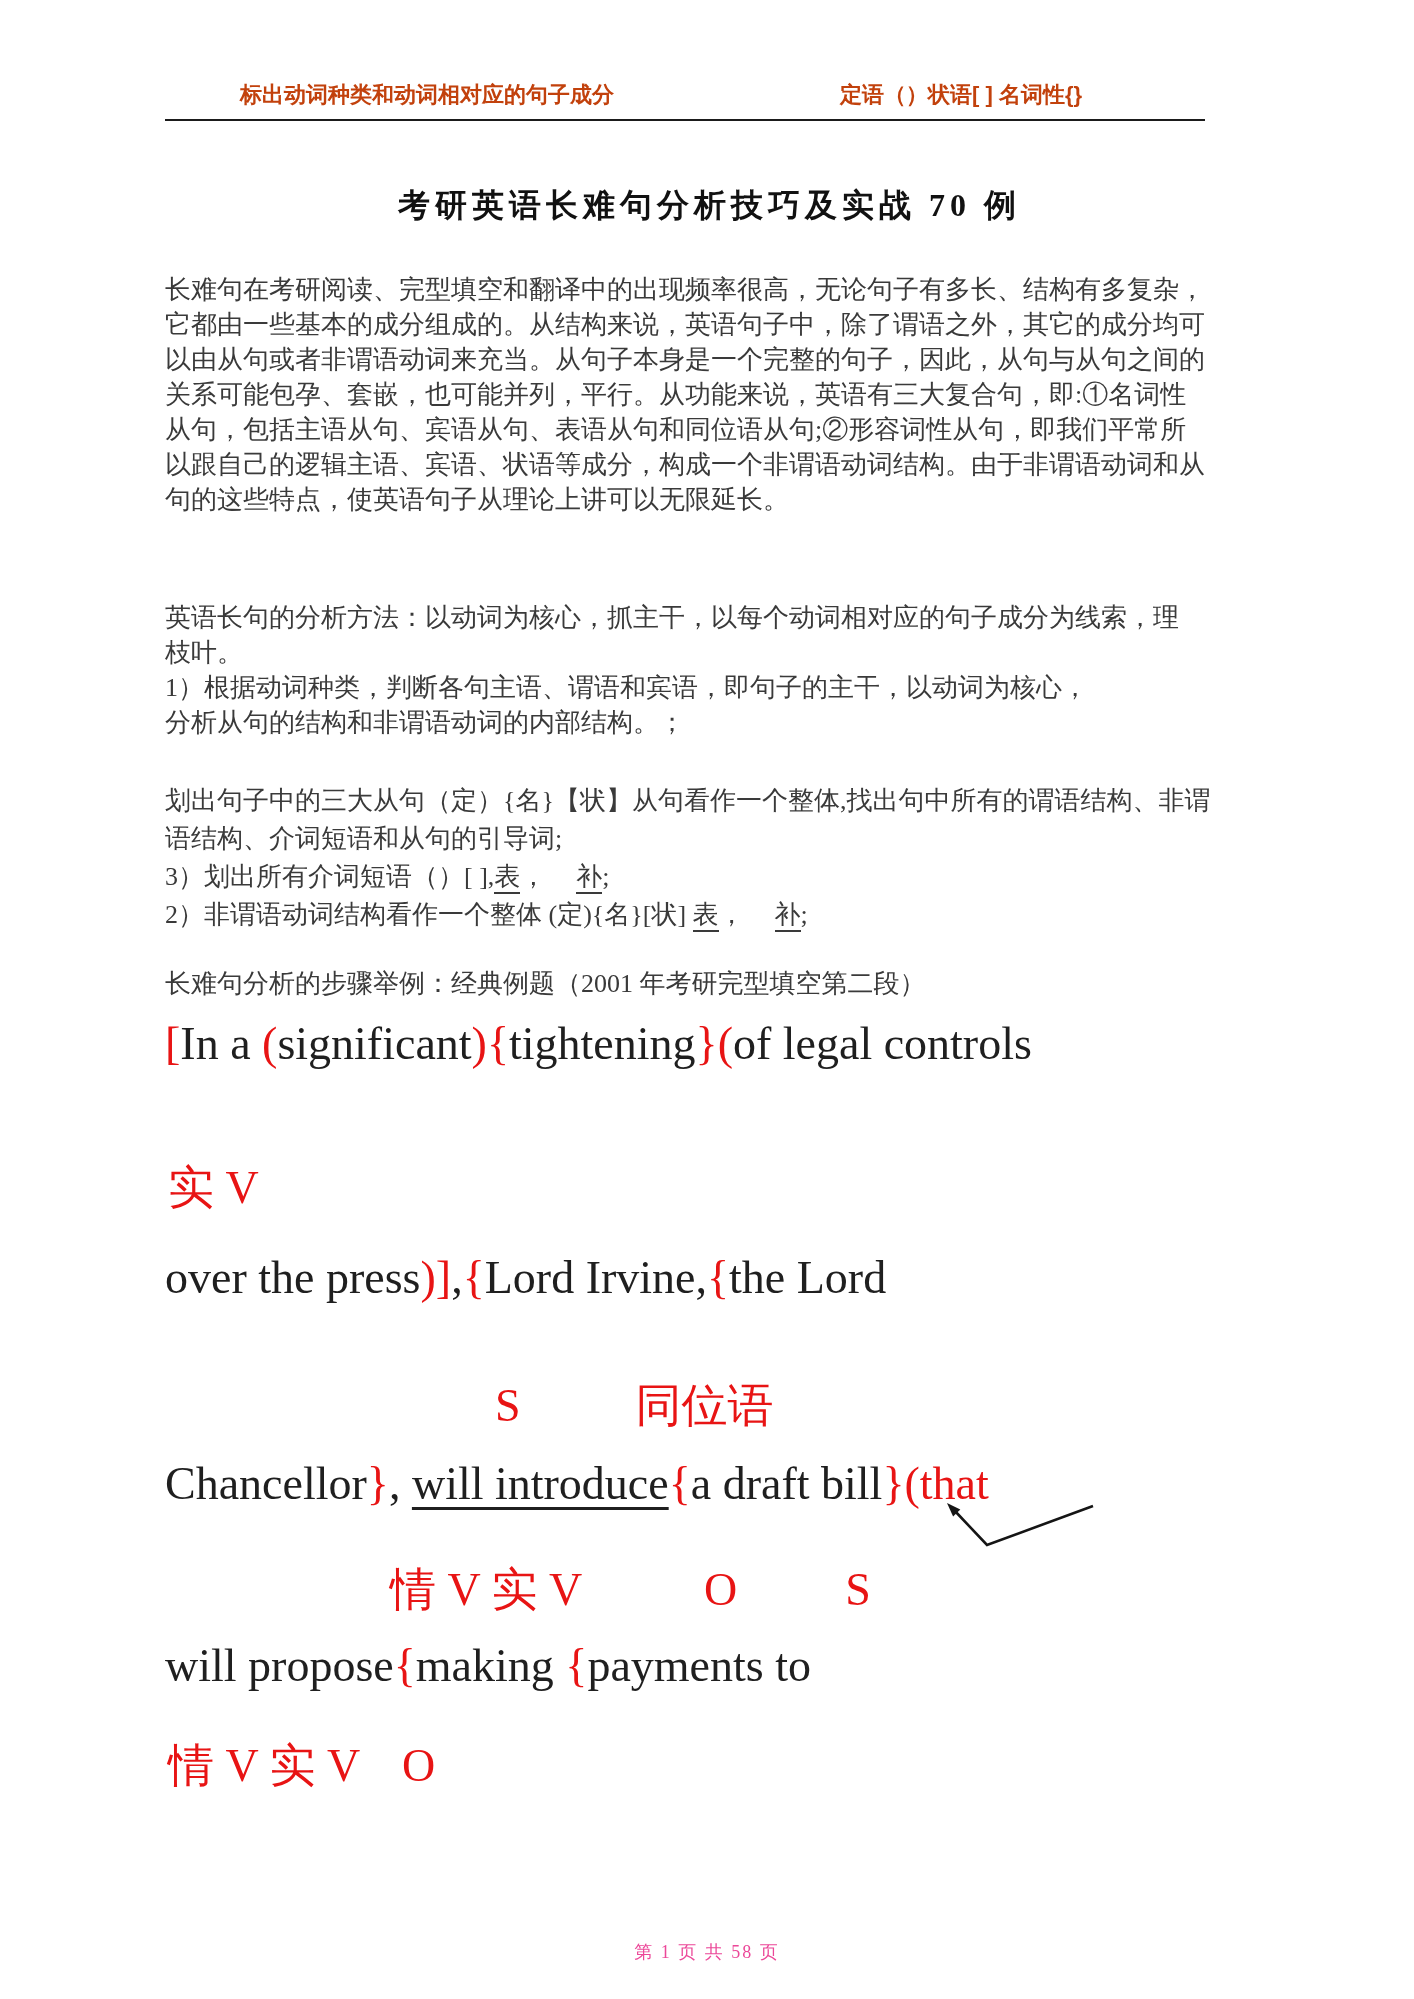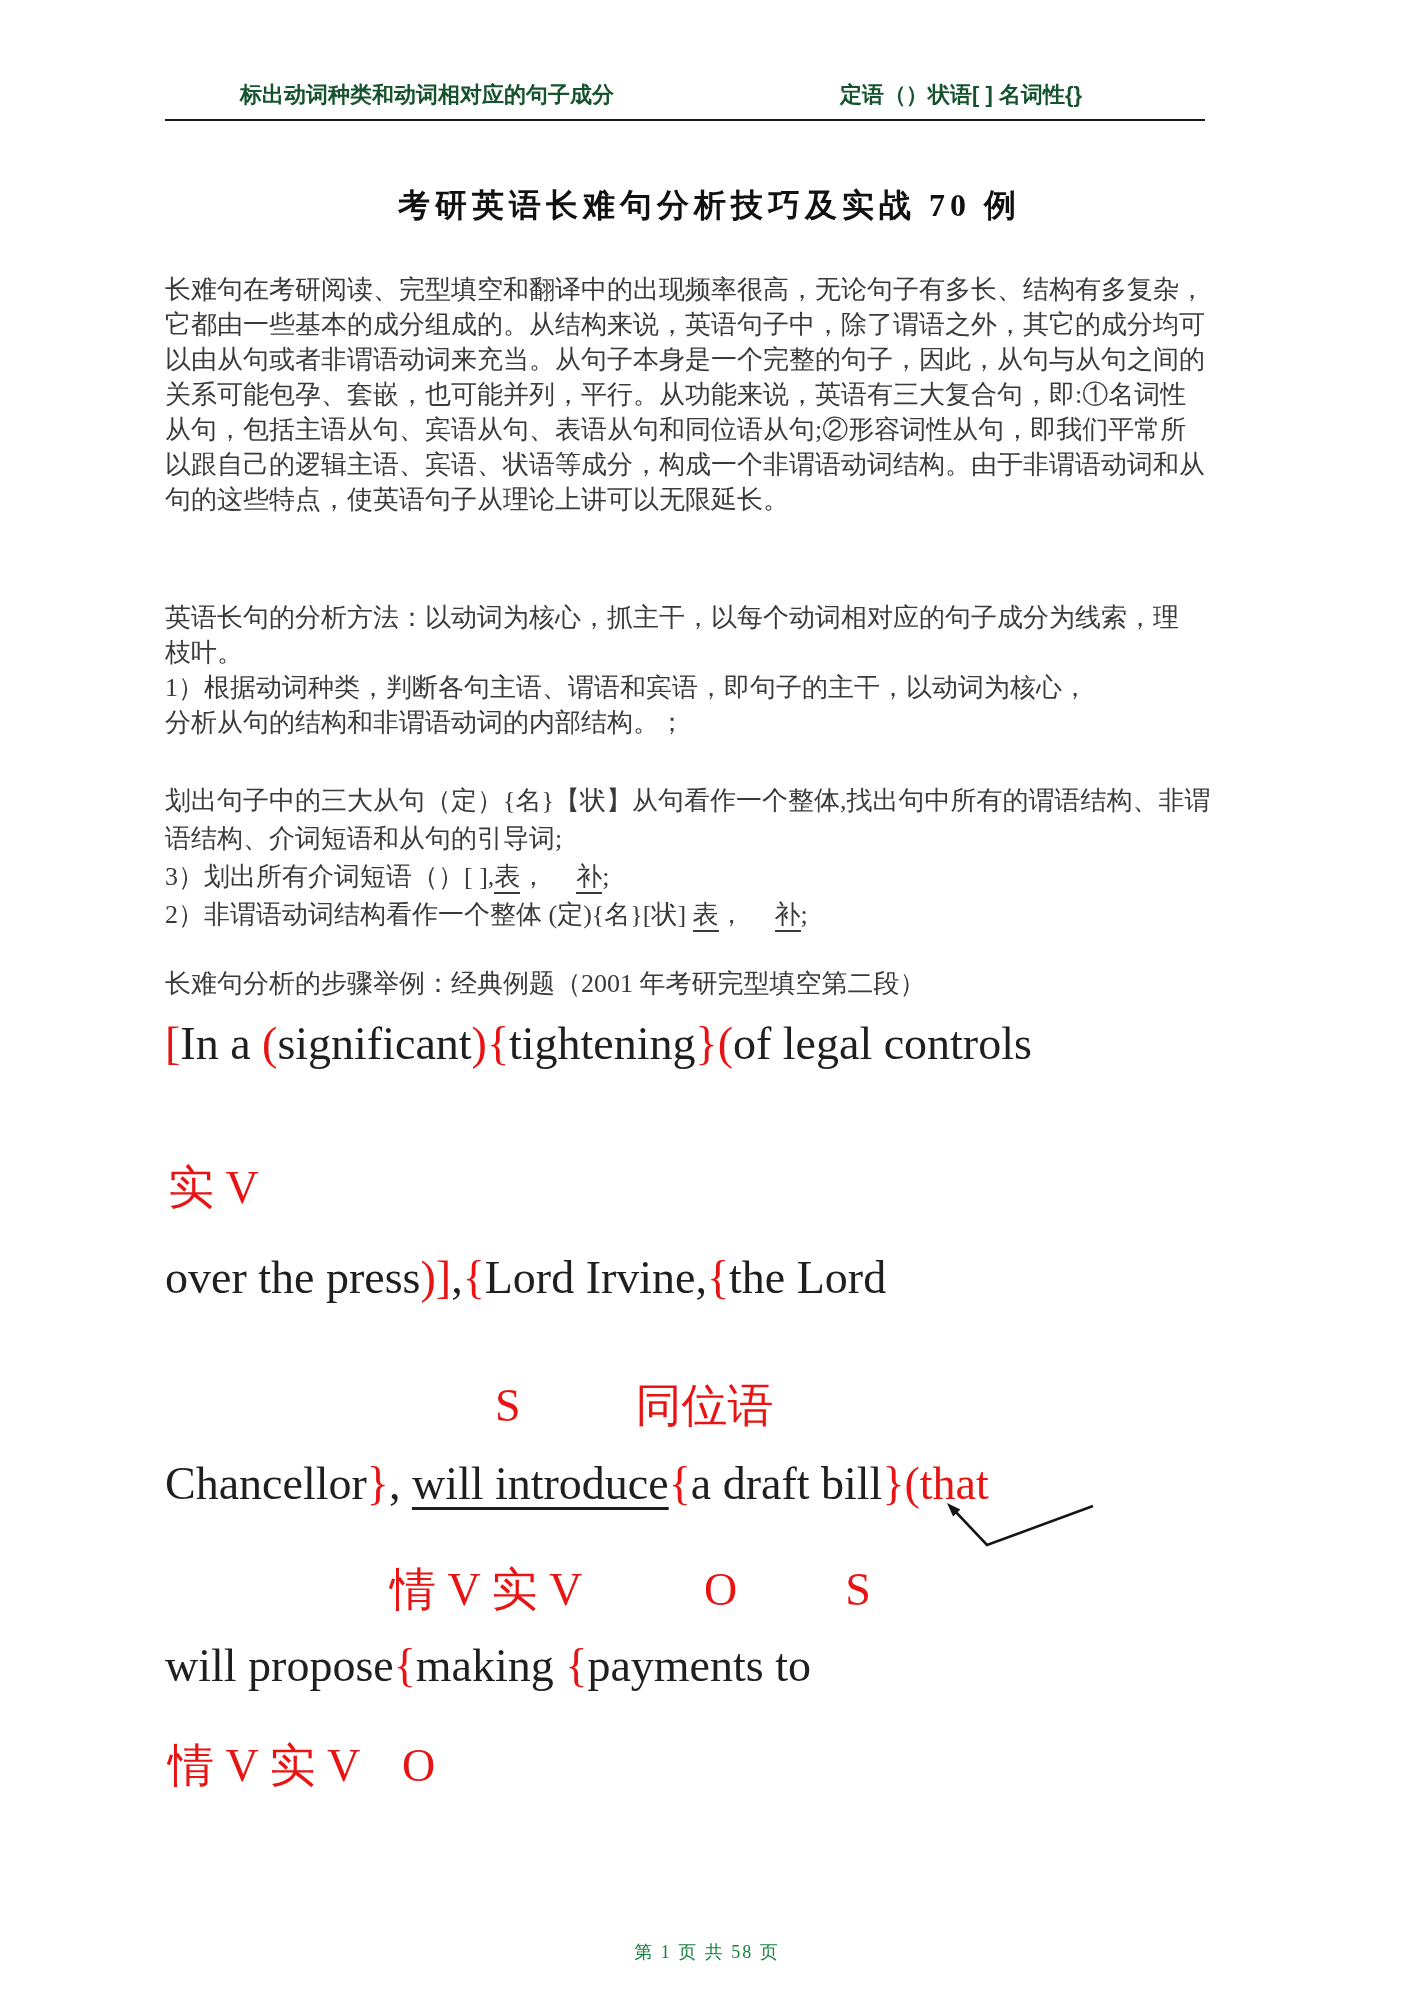--- a/index.html
+++ b/index.html
@@ -5,21 +5,21 @@
   html,body { margin:0; padding:0; background:#ffffff; }
   .page {
     position:relative; width:1414px; height:1999px; margin:0 auto;
     background:#ffffff; overflow:hidden;
     font-family:"Liberation Serif","DejaVu Serif",serif;
   }
   .abs { position:absolute; }
 
   
   .hdr { font-family:"Liberation Sans","DejaVu Sans",sans-serif; font-weight:bold;
-         font-size:22px; color:#14532d; white-space:nowrap; }
+         font-size:22px; color:#c2410c; white-space:nowrap; }
   .hdr-rule { height:2px; background:#1b1b1b; }
 
   
   .title { width:1085px; text-align:center; font-size:32px; font-weight:bold;
            letter-spacing:5px; color:#111; white-space:nowrap; }
 
   
   .cjk  { font-size:26px; color:#3a3a3a; line-height:35px; width:1096px; }
   .cjk div { white-space:nowrap; }
   .steps { line-height:38px; }
@@ -32,21 +32,21 @@
   .redline { color:var(--accent-red,#e81414); }
   .u46 { text-decoration:underline; text-decoration-thickness:3px; text-underline-offset:8px; }
 
   .ml42  { margin-left:42px; }
   .ml108 { margin-left:108px; }
   .ml115 { margin-left:115px;font-family:Liberation Serif, serif; }
   .ml122 { margin-left:122px; }
   .ml225 { margin-left:225px; }
   .ml330 { margin-left:330px; }
 
-  .footer { width:1414px; text-align:center; font-size:18px; color:#15803d; letter-spacing:2px; }
+  .footer { width:1414px; text-align:center; font-size:18px; color:#ec4899; letter-spacing:2px; }
 </style>
 </head>
 <body>
 
 <div class="page">
 
   <div class="abs hdr" style="left:240px; top:80px;">标出动词种类和动词相对应的句子成分</div>
   <div class="abs hdr" style="left:840px; top:80px;">定语（）状语[ ] 名词性{}</div>
   <div class="abs hdr-rule" style="left:165px; top:119px; width:1040px;"></div>
 

